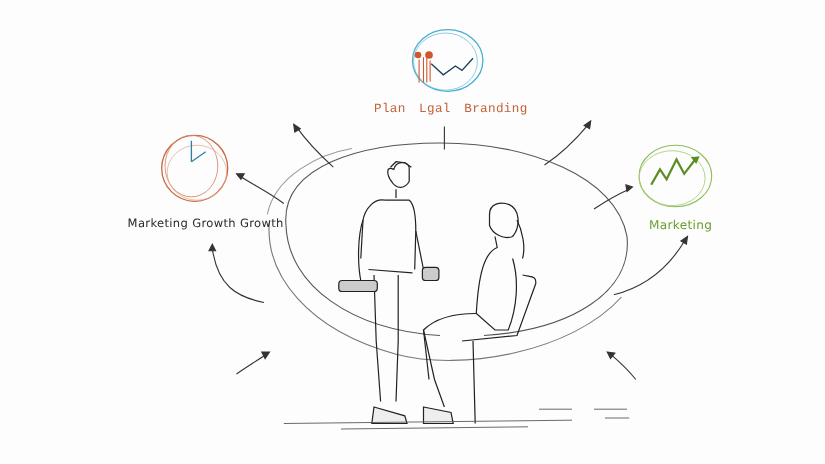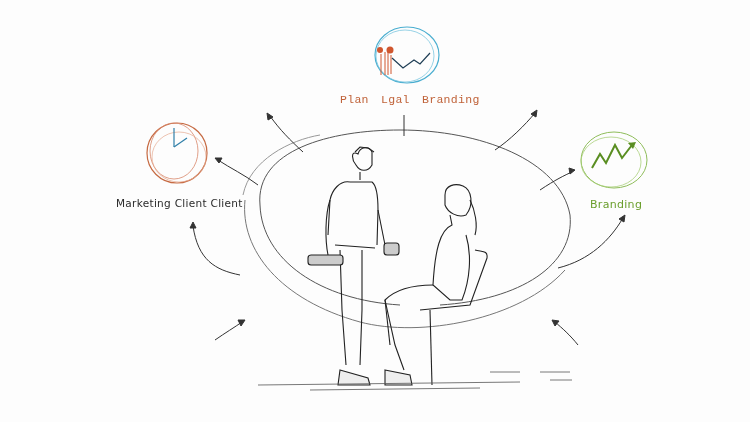--- a/index.html
+++ b/index.html
@@ -93,14 +93,14 @@
   <g stroke="#555" stroke-width="0.8">
     <line x1="258" y1="385" x2="520" y2="382"></line>
     <line x1="310" y1="390" x2="480" y2="388"></line>
     <line x1="490" y1="372" x2="520" y2="372"></line>
     <line x1="540" y1="372" x2="570" y2="372"></line>
     <line x1="550" y1="380" x2="572" y2="380"></line>
   </g>
 </svg>
 
 <div id="label-top" class="label">Plan Lgal Branding</div>
-<div id="label-left" class="label">Marketing Client Client</div>
-<div id="label-right" class="label">Branding</div>
+<div id="label-left" class="label">Marketing Growth Growth</div>
+<div id="label-right" class="label">Marketing</div>
 
 </body></html>

